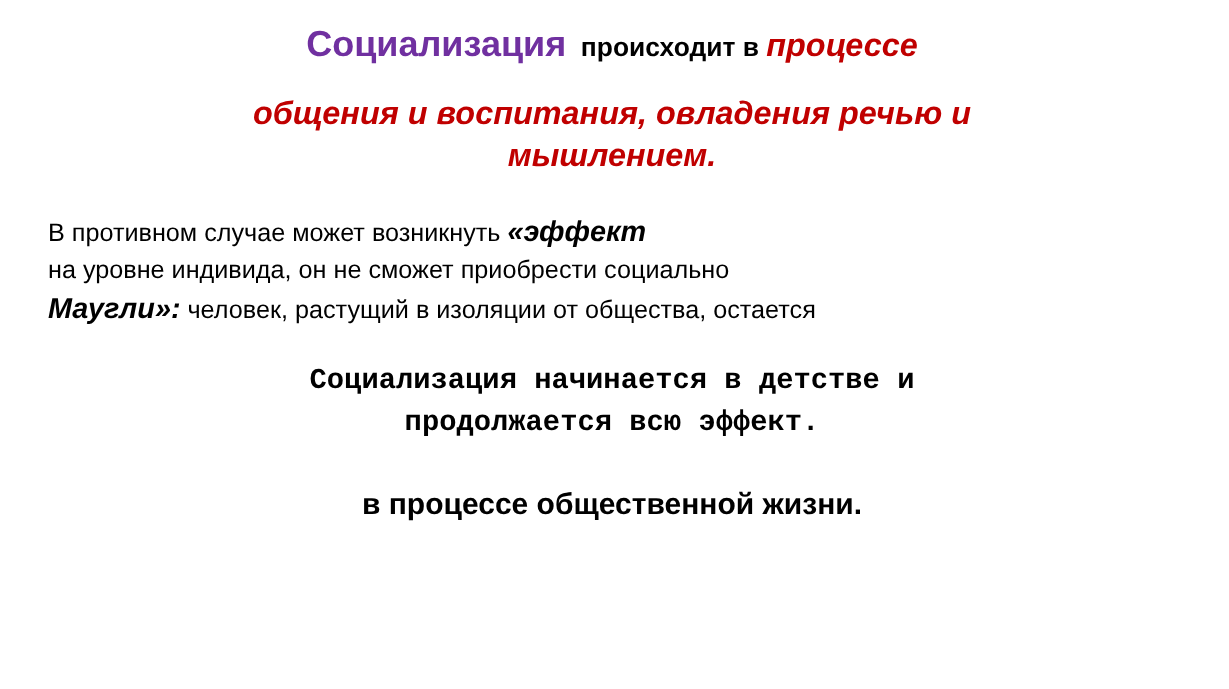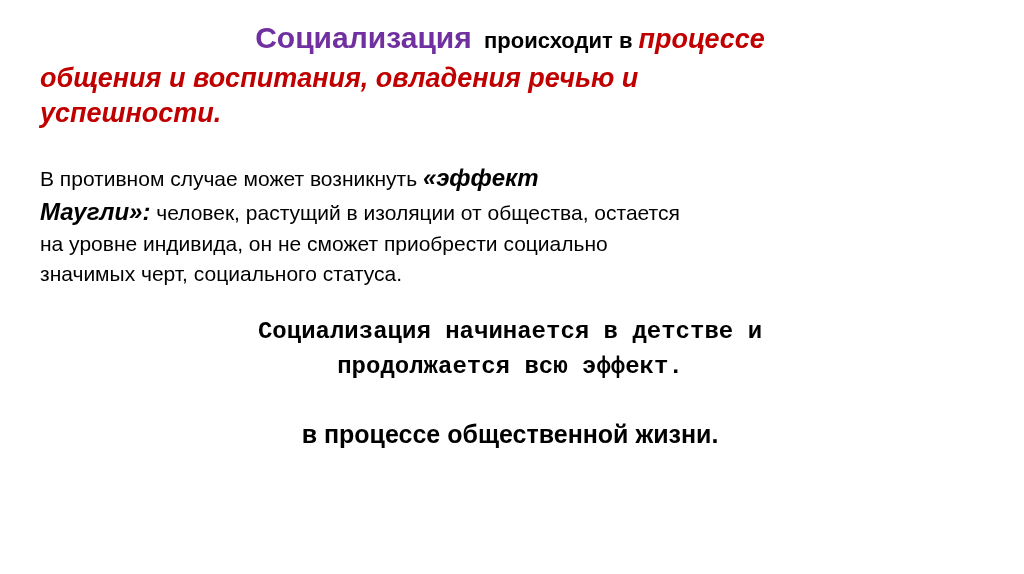--- a/index.html
+++ b/index.html
@@ -40,22 +40,22 @@
     font-size: 22px;
   }
   .t-red-italic {
     color: #C00000;
     font-weight: bold;
     font-style: italic;
     font-size: 27px;
   }
   .block-title .line2 {
     display: block;
-    text-align: left;
-    margin-top: 4px;
+    text-align: center;
+    margin-top: 20px;
   }
 
   
   .block-two {
     margin-top: 30px;
     text-align: left;
     font-size: 21px;
     line-height: 1.42;
   }
   .b2-l1 { display:block; }
@@ -104,29 +104,28 @@
 </style>
 </head>
 <body>
 
 <div class="slide">
 
   <div class="block-title">
     <span class="t-purple">Социализация</span><span class="t-black-small">&nbsp;&nbsp;</span><span class="t-black-small">происходит в</span><span class="t-black-small">&nbsp;</span><span class="t-red-italic">процессе</span>
     <span class="line2">
       <span class="t-red-italic">общения и воспитания, овладения речью и</span><br>
-      <span class="t-red-italic">успешности.</span>
+      <span class="t-red-italic">мышлением.</span>
     </span>
   </div>
 
   <div class="block-two">
     <span class="b2-l1"><span>В противном случае может возникнуть </span><span class="em-italic">«эффект</span></span>
+    <span class="b2-rest">на уровне индивида, он не сможет приобрести социально</span>
     <span class="b2-rest"><span class="em-italic">Маугли»:</span><span> человек, растущий в изоляции от общества, остается</span></span>
-    <span class="b2-rest">на уровне индивида, он не сможет приобрести социально</span>
-    <span class="b2-rest">значимых черт, социального статуса.</span>
   </div>
 
   <div class="block-three">
     <span class="bullet-box"></span>
     <span class="b3-l1">Социализация начинается в детстве и</span>
     <span class="b3-l2">продолжается всю эффект.</span>
   </div>
 
   <div class="block-four">
     <span class="b4-l2">в процессе общественной жизни.</span>

